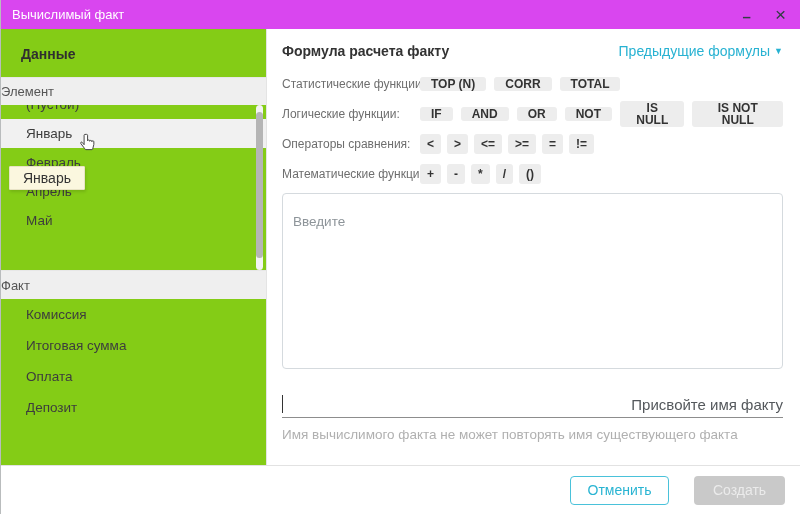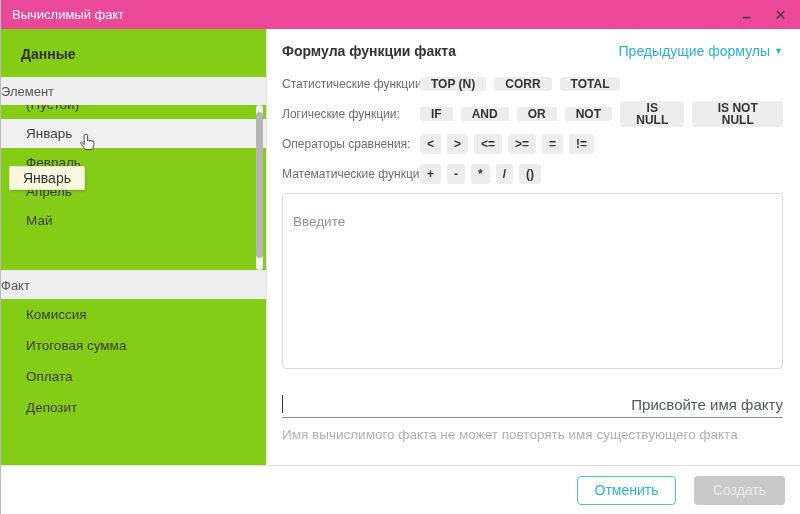--- a/index.html
+++ b/index.html
@@ -4,21 +4,21 @@
 <style>
   * { margin:0; padding:0; box-sizing:border-box; }
   html,body { width:800px; height:514px; }
   body {
     font-family:"Liberation Sans","DejaVu Sans",sans-serif;
     background:#ffffff; color:#333; overflow:hidden;
     border-left:1px solid #b9bcbd;
   }
 
   
-  .titlebar { height:29px; background:#ec4899; display:flex; align-items:center; padding:0 14px 0 11px;justify-content:space-between; }
+  .titlebar { height:29px; background:#d946ef; display:flex; align-items:center; padding:0 14px 0 11px;justify-content:space-between; }
   .titlebar .title { color:#ffffff; font-size:13px; flex:1; }
   .win-btn { color:#333e44; margin-left:24px; line-height:1; cursor:pointer; }
   .win-btn.min { font-size:15px; font-weight:bold; transform:translateY(2px); }
   .win-btn.close { font-size:19px; }
 
   
   .mid { display:flex; height:436px; }
 
   .sidebar { width:266px; background:#84cc16; border-right:1px solid #e4e4e4; position:relative; flex:none; }
   .side-title { margin:17px 0 0 20px; font-size:14px; font-weight:bold; color:#2f2f2f; height:18px; }
@@ -64,21 +64,21 @@
   .name-wrap { position:relative; margin-top:23px; border-bottom:1px solid #8d8d8d; height:26px; }
   .name-input { width:100%; height:24px; border:none; outline:none; background:transparent;
                 font-family:inherit; font-size:15px; padding:0 0 0 3px; color:#333;text-align:right; }
   .name-input::placeholder { color:#54585c; }
   .caret { position:absolute; left:0; top:3px; width:1px; height:18px; background:#333; }
 
   .hint { margin-top:9px; font-size:13.5px; color:#b0b0b0; }
 
   
   .footer { height:49px; border-top:1px solid #e2e2e2; background:#fff;
-            display:flex; align-items:center; justify-content:flex-end; gap:18px; padding-right:15px; }
+            display:flex; align-items:center; justify-content:flex-end; gap:25px; padding-right:15px; }
   .btn { height:29px; border-radius:4px; font-family:inherit; font-size:14px;
          display:flex; align-items:center; justify-content:center; cursor:pointer; }
   .btn.cancel { width:99px; background:#fff; border:1px solid #4ac2da; color:#29b4d2; }
   .btn.create { width:91px; background:#c9c9c9; border:none; color:#ebebeb; }
 </style>
 </head>
 <body>
 
 <div class="titlebar">
   <span class="title">Вычислимый факт</span>
@@ -115,21 +115,21 @@
     <div class="fact-list">
         <div class="side-item">Комиссия</div>
         <div class="side-item">Итоговая сумма</div>
         <div class="side-item">Оплата</div>
         <div class="side-item">Депозит</div>
       </div>
   </div>
 
   <div class="content">
     <div class="content-header">
-      <span class="heading">Формула функции факта</span>
+      <span class="heading">Формула расчета факту</span>
       <span class="link"><span>Предыдущие формулы</span><span class="arrow">▼</span></span>
     </div>
 
     <div>
         <div class="func-row">
           <span class="func-label">Статистические функции:</span>
           <div class="chips">
             <button class="chip">TOP (N)</button>
             <button class="chip">CORR</button>
             <button class="chip">TOTAL</button>

